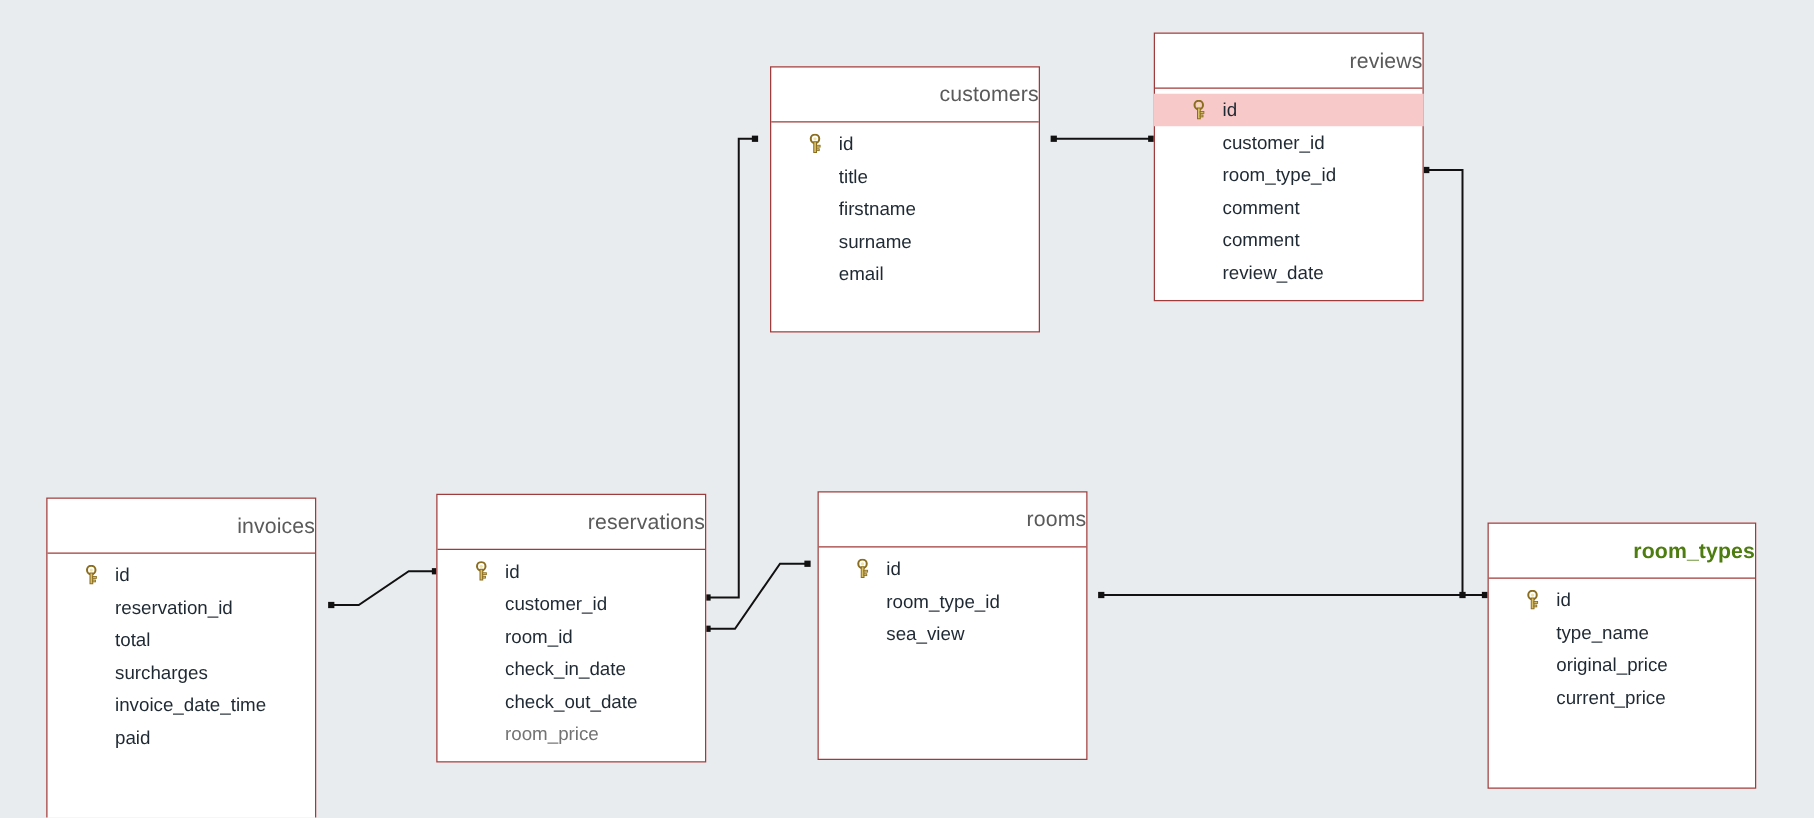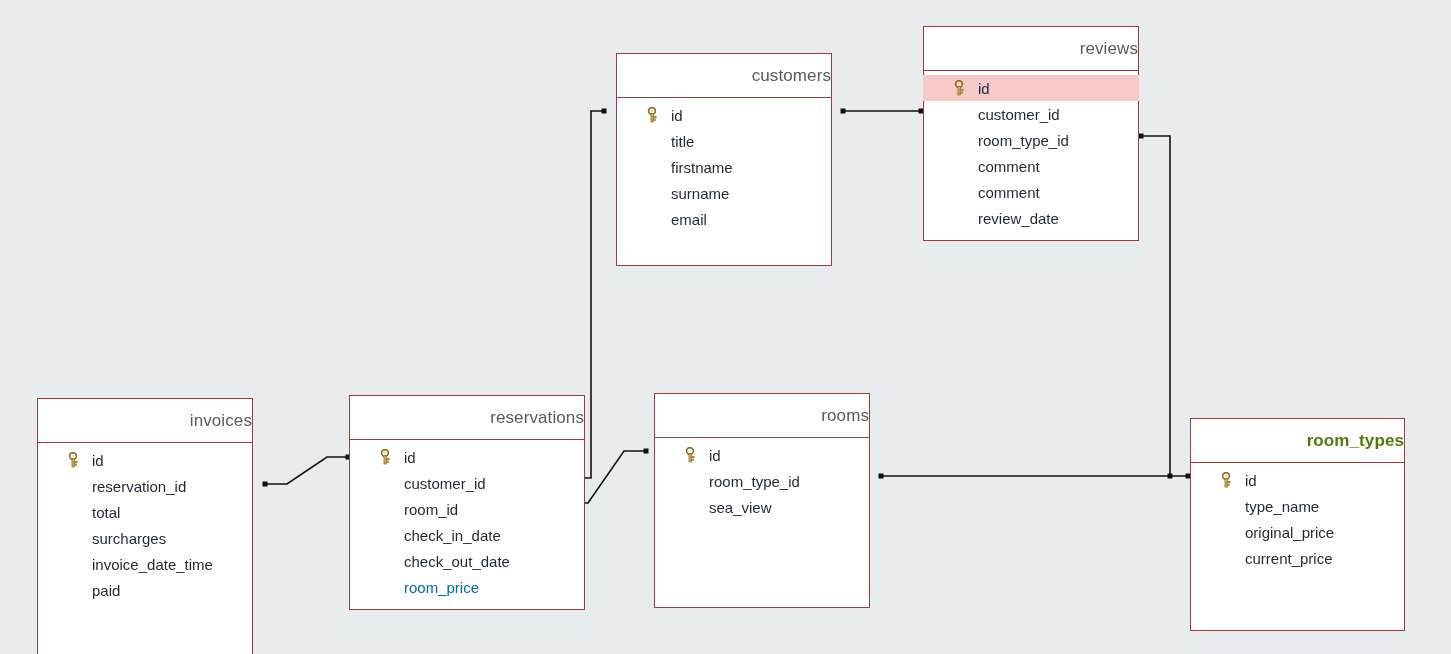--- a/index.html
+++ b/index.html
@@ -146,21 +146,21 @@
           <span class="field-label" style="color: rgb(31, 41, 51);">surcharges</span>
         </div>
         <div class="field-row no-key">
           <span class="field-label" style="color: rgb(31, 41, 51);">invoice_date_time</span>
         </div>
         <div class="field-row no-key">
           <span class="field-label" style="color: rgb(31, 41, 51);">paid</span>
         </div>
       </div>
     </div>
-    <div class="entity" style="left: 349px; top: 395px; width: 236px; height: 215px; border-color: rgb(160, 59, 59); background: rgb(255, 255, 255);">
+    <div class="entity" style="left: 349px; top: 395px; width: 216px; height: 215px; border-color: rgb(160, 59, 59); background: rgb(255, 255, 255);">
       <div class="entity-header" style="border-bottom-color: rgb(160, 59, 59);">
         <div class="entity-title" style="color: rgb(90, 90, 90);">reservations</div>
       </div>
       <div class="entity-body">
         <div class="field-row">
           <span class="field-key"><svg viewBox="0 0 14 16" xmlns="http://www.w3.org/2000/svg">
               <circle cx="7" cy="4" r="3.4" fill="none" stroke="#8a6d1f" stroke-width="1.6"></circle>
               <circle cx="7" cy="4" r="1.3" fill="#f2e3a0"></circle>
               <rect x="6" y="6.4" width="2.2" height="8.6" fill="#d8bf6a" stroke="#8a6d1f" stroke-width="0.8"></rect>
               <rect x="8.1" y="9.2" width="3" height="1.5" fill="#d8bf6a" stroke="#8a6d1f" stroke-width="0.7"></rect>
@@ -174,21 +174,21 @@
         <div class="field-row no-key">
           <span class="field-label" style="color: rgb(31, 41, 51);">room_id</span>
         </div>
         <div class="field-row no-key">
           <span class="field-label" style="color: rgb(31, 41, 51);">check_in_date</span>
         </div>
         <div class="field-row no-key">
           <span class="field-label" style="color: rgb(31, 41, 51);">check_out_date</span>
         </div>
         <div class="field-row no-key">
-          <span class="field-label" style="color: #0369a1;">room_price</span>
+          <span class="field-label" style="color: #737373;">room_price</span>
         </div>
       </div>
     </div>
     <div class="entity" style="left: 616px; top: 53px; width: 216px; height: 213px; border-color: rgb(160, 59, 59); background: rgb(255, 255, 255);">
       <div class="entity-header" style="border-bottom-color: rgb(160, 59, 59);">
         <div class="entity-title" style="color: rgb(90, 90, 90);">customers</div>
       </div>
       <div class="entity-body">
         <div class="field-row">
           <span class="field-key"><svg viewBox="0 0 14 16" xmlns="http://www.w3.org/2000/svg">

